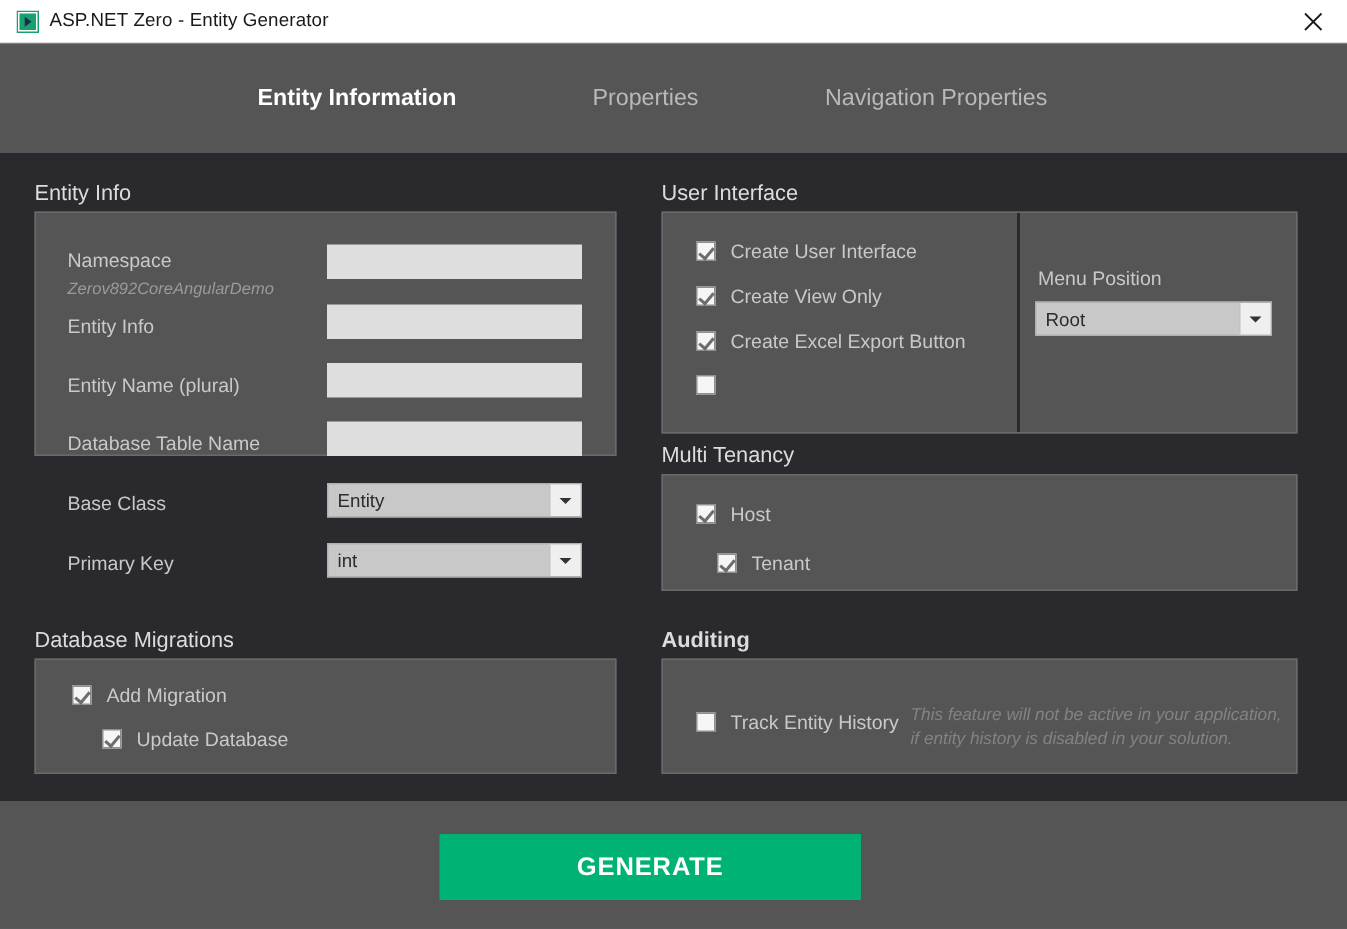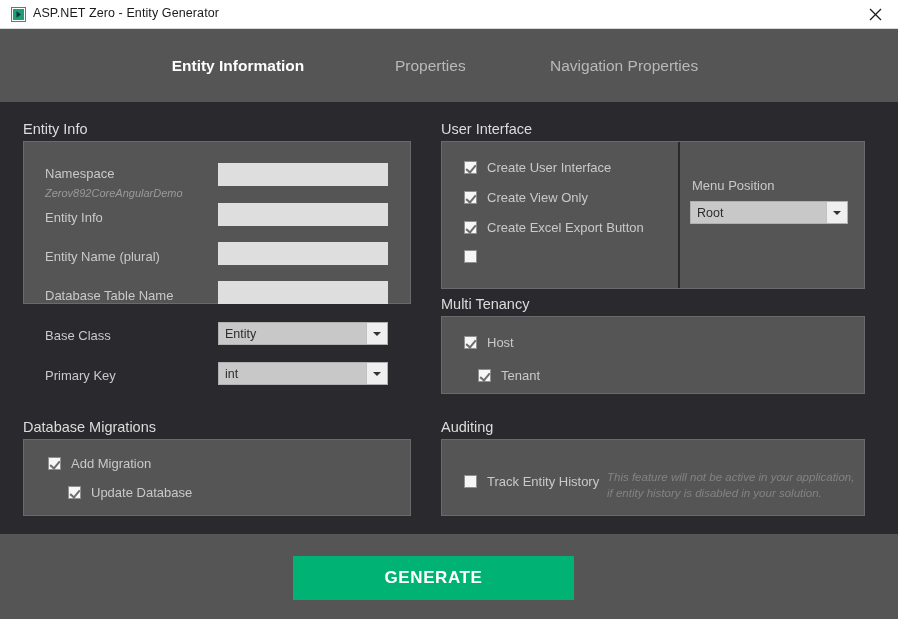--- a/index.html
+++ b/index.html
@@ -299,21 +299,21 @@
       <div class="cbrow" style="left:22px;top:18px;justify-content:space-between;">
         <span class="cbox checked"></span>
         <span class="cblabel">Host</span>
       </div>
       <div class="cbrow" style="left:36px;top:51px;">
         <span class="cbox checked"></span>
         <span class="cblabel">Tenant</span>
       </div>
     </div>
 
-    <div class="section-title" style="left:441px;top:317px;">Auditing</div>
+    <div class="section-title" style="left:441px;top:317px;font-weight:bold;">Auditing</div>
     <div class="groupbox" style="left:441px;top:337px;width:424px;height:77px;">
       <div class="cbrow" style="left:22px;top:34px;">
         <span class="cbox"></span>
         <span class="cblabel">Track Entity History</span>
       </div>
       <div class="hint" style="left:165px;top:29px;width:250px;">This feature will not be active in your application,
 if entity history is disabled in your solution.</div>
     </div>
 
   </div>

